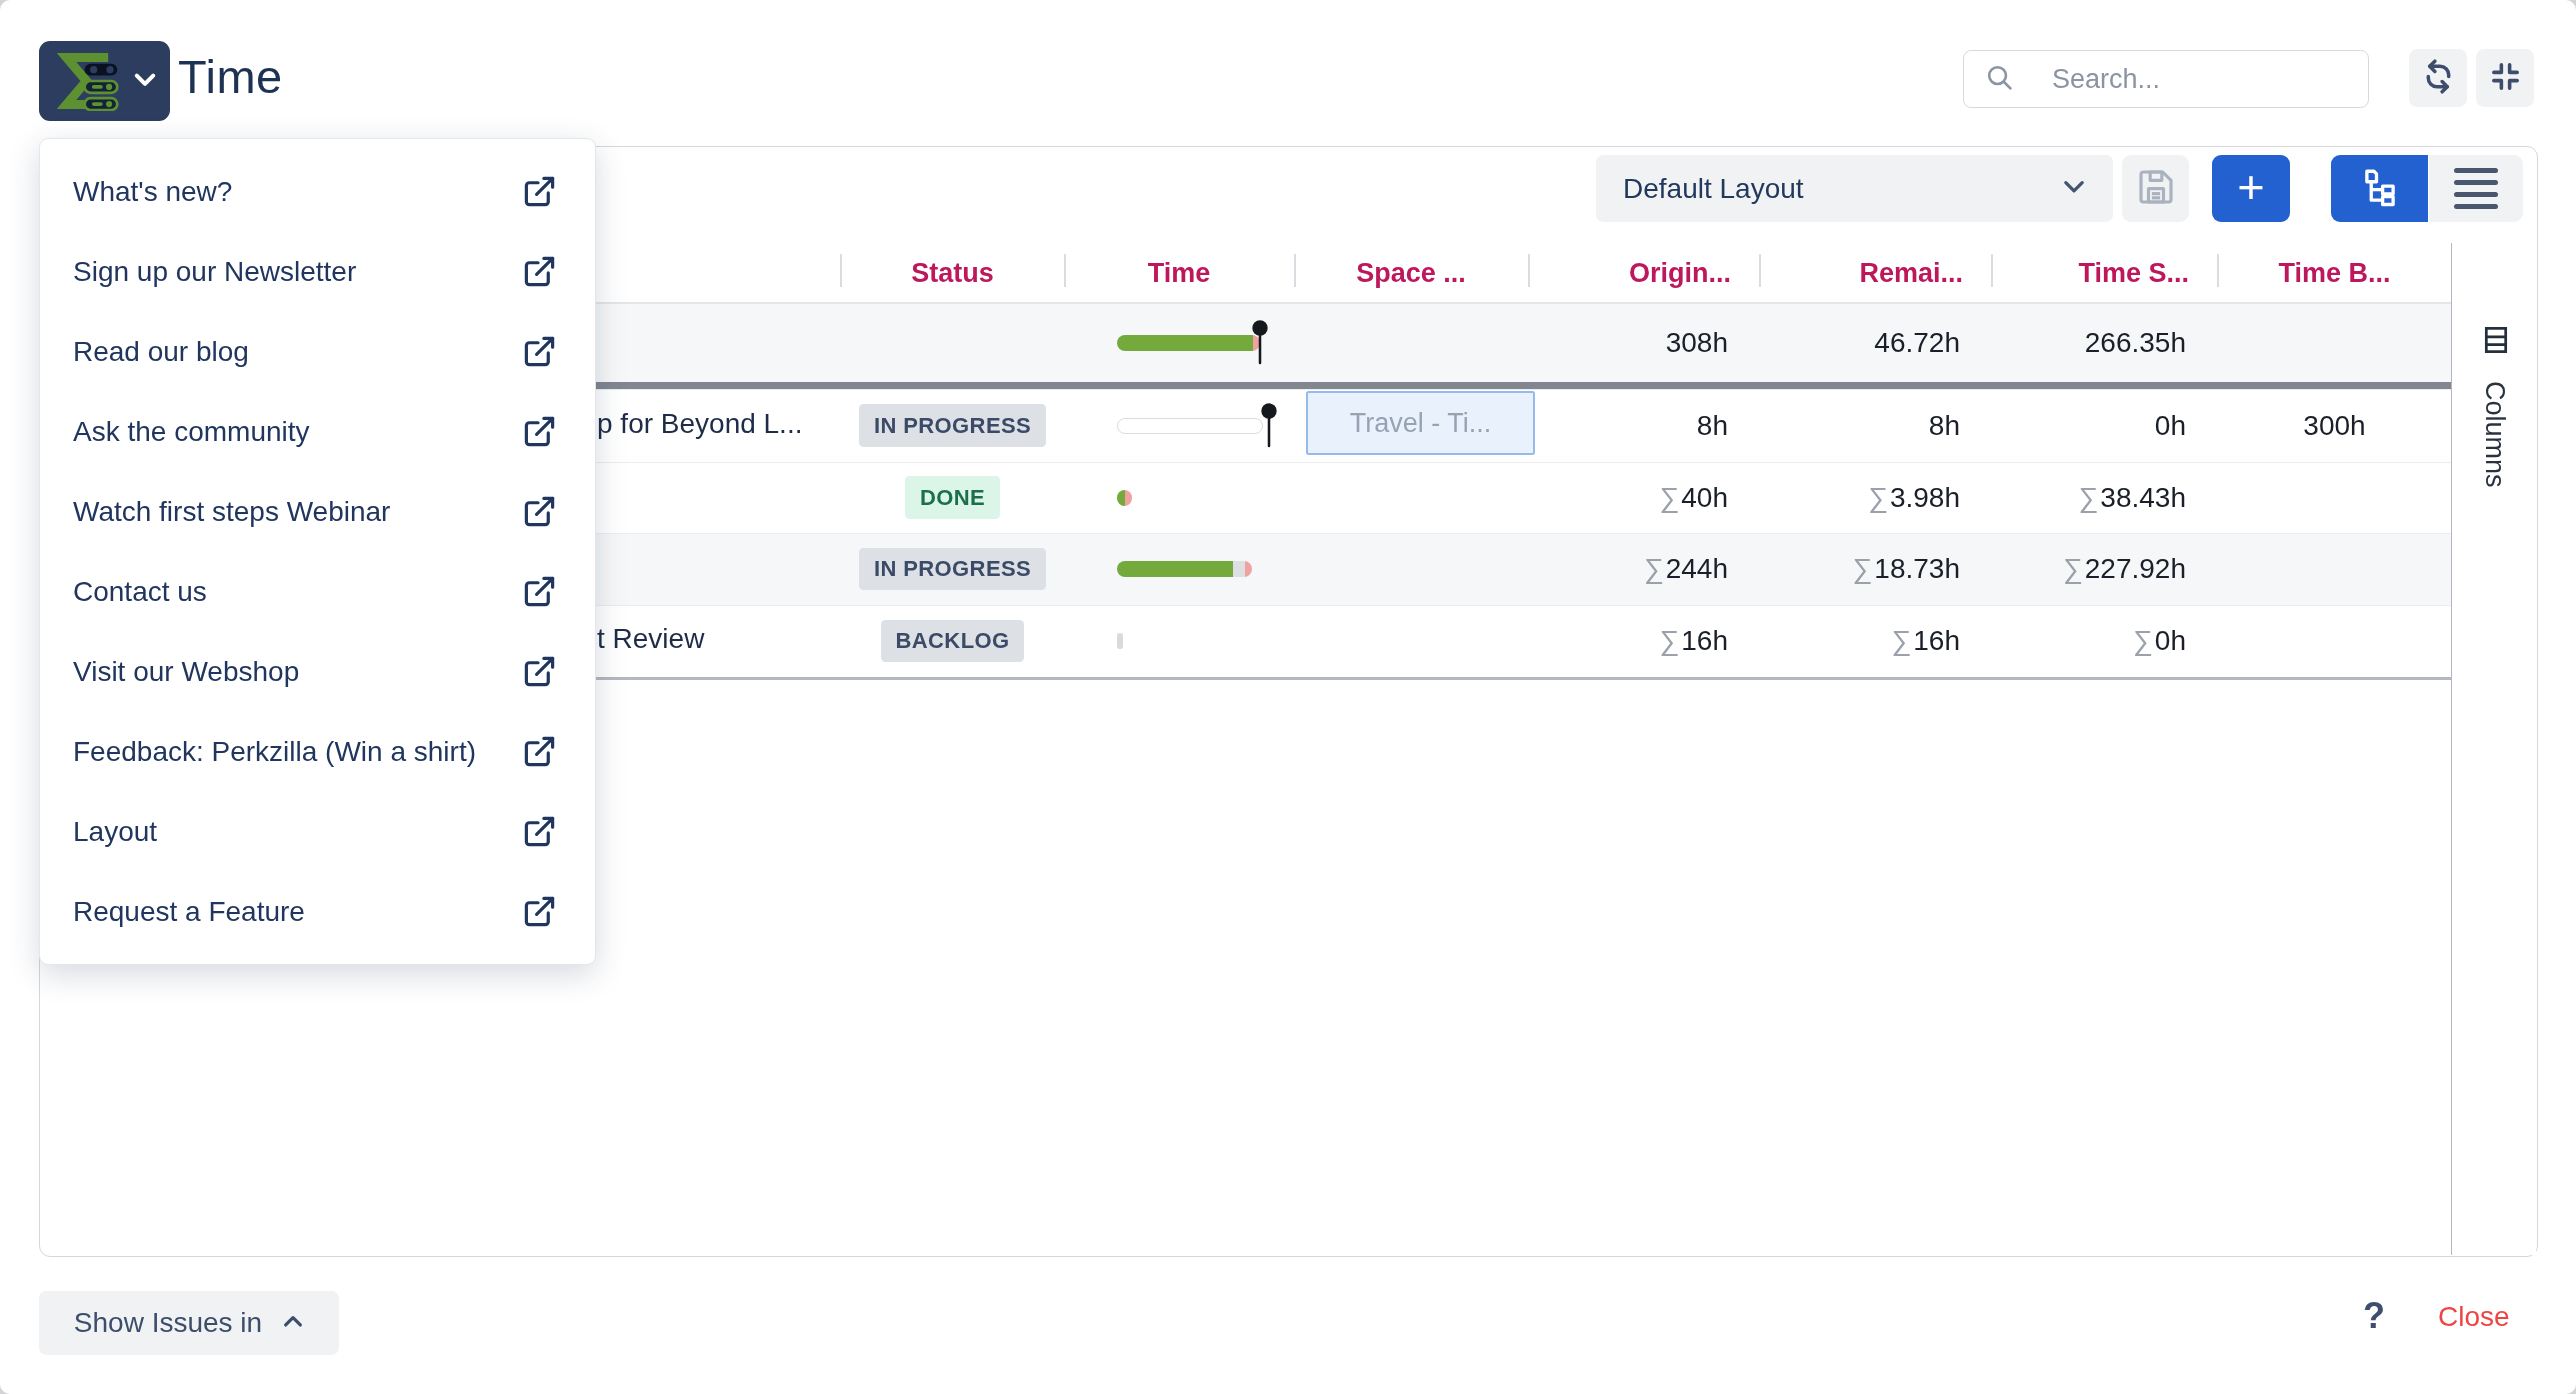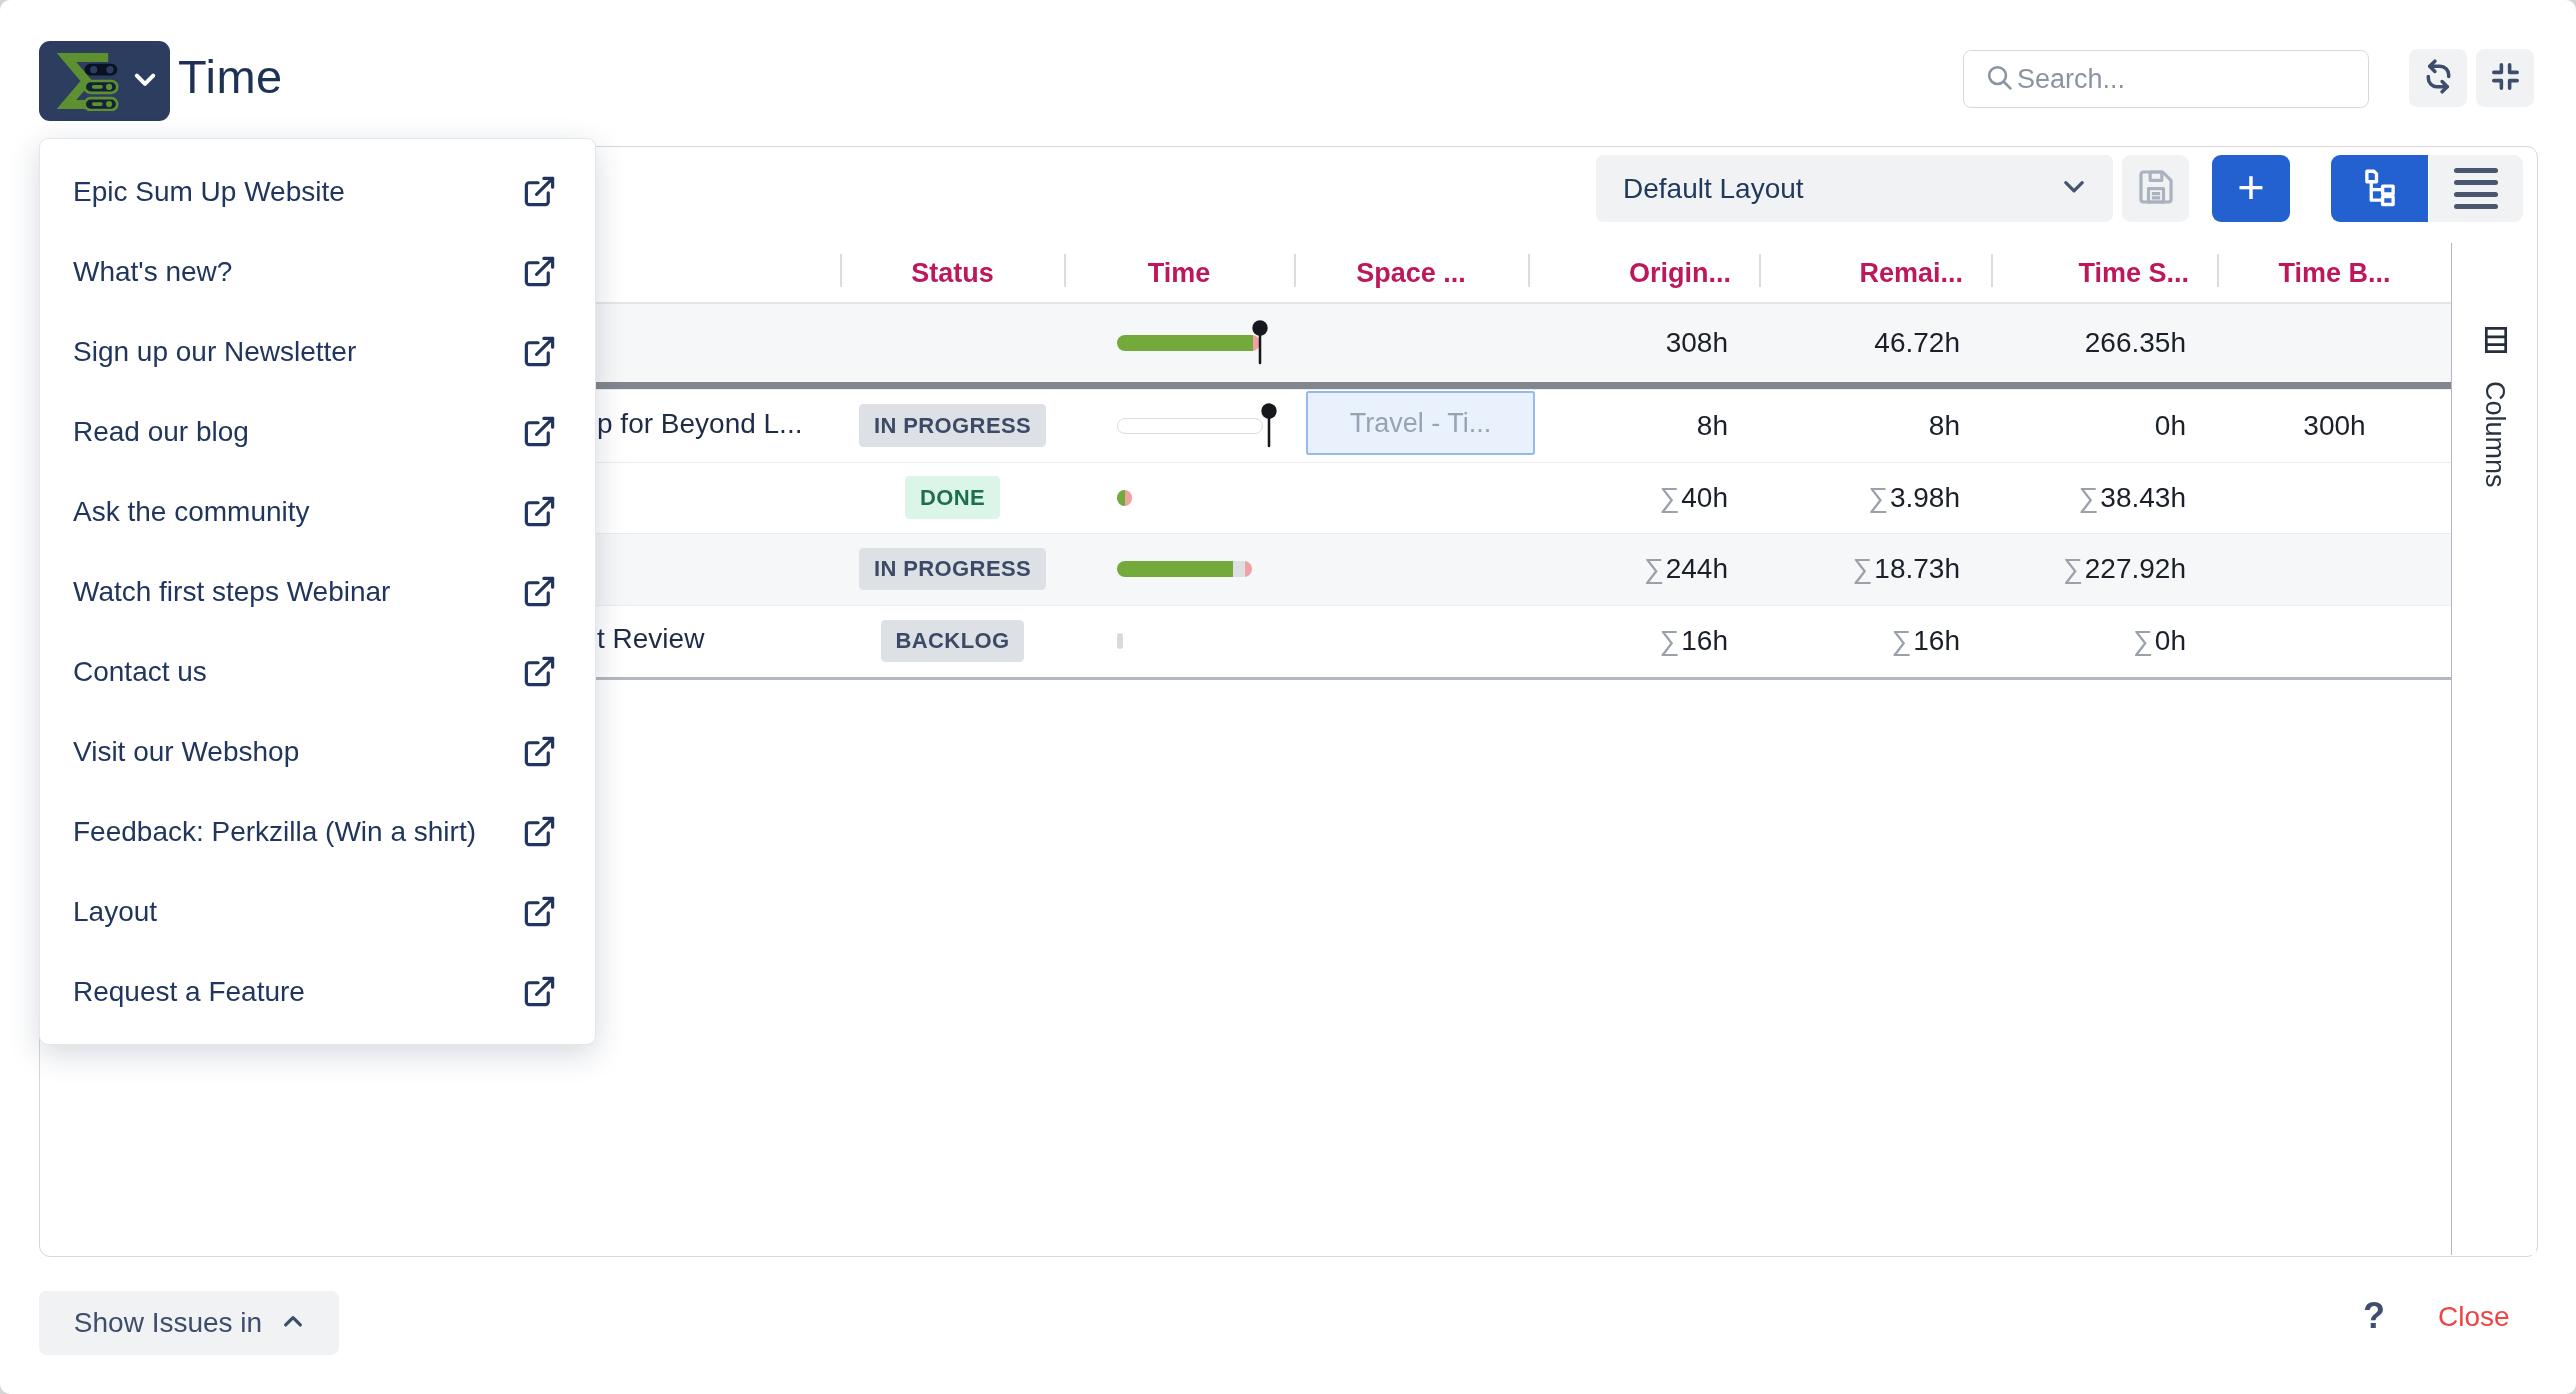--- a/index.html
+++ b/index.html
@@ -13,21 +13,21 @@
   .modal{position:absolute;inset:0;background:#fff;border-radius:10px;overflow:hidden}
 
   
   .logo-btn{position:absolute;left:39px;top:41px;width:131px;height:80px;background:#2c3d5f;border-radius:11px;display:flex;align-items:center;cursor:pointer}
   .logo-glyph{position:absolute;left:12.7px;top:10px}
   .logo-chevron{position:absolute;right:12.7px;top:31px}
   .page-title{position:absolute;left:178px;top:49px;font-size:47px;font-weight:500;color:#1e3254;letter-spacing:0.5px}
 
   .search-box{position:absolute;left:1963px;top:50px;width:406px;height:58px;border:1.8px solid #d5d9de;border-radius:8.2px;background:#fff;display:flex;align-items:center;box-sizing:border-box}
   .search-box .mag{margin-left:20px}
-  .search-input{border:none;outline:none;font-size:27px;color:#3c4a60;width:291px;background:transparent;font-family:inherit}
+  .search-input{border:none;outline:none;font-size:27px;color:#3c4a60;margin-left:35px;width:291px;background:transparent;font-family:inherit}
   .search-input::placeholder{color:#8a94a2}
 
   .hdr-btn{position:absolute;top:49px;width:58px;height:58px;background:#f1f2f4;border-radius:8.2px;display:flex;align-items:center;justify-content:center;cursor:pointer}
   .hdr-btn.refresh{left:2409px}
   .hdr-btn.collapse{left:2476px}
 
   
   .panel{position:absolute;left:39px;top:146px;width:2499px;height:1111px;border:1.8px solid #d5d7da;border-radius:11px;background:#fff;box-sizing:border-box}
 
   .layout-select{position:absolute;left:1596px;top:155px;width:517px;height:67px;background:#f1f2f4;border-radius:7.3px;display:flex;align-items:center;justify-content:space-between;box-sizing:border-box;padding:0 27px;cursor:pointer}
@@ -315,30 +315,20 @@
           <rect x="3" y="4.5" width="18" height="15"></rect>
           <line x1="9.5" y1="4.5" x2="9.5" y2="19.5"></line>
           <line x1="15.5" y1="4.5" x2="15.5" y2="19.5"></line>
         </svg>
     </span>
     <span class="ctext">Columns</span>
   </div>
 
   <div class="menu" id="menu-root">
       <div class="menu-item">
-        <span class="mi-label">Epic Sum Up Website</span>
-        <span class="mi-icon">
-          <svg width="35" height="35" viewBox="0 0 24 24" fill="none" stroke="#21365f" stroke-width="2.2" stroke-linecap="round" stroke-linejoin="round">
-            <path d="M18 13v6a2 2 0 0 1-2 2H5a2 2 0 0 1-2-2V8a2 2 0 0 1 2-2h6"></path>
-            <polyline points="15 3 21 3 21 9"></polyline>
-            <line x1="10" y1="14" x2="21" y2="3"></line>
-          </svg>
-        </span>
-      </div>
-      <div class="menu-item">
         <span class="mi-label">What's new?</span>
         <span class="mi-icon">
           <svg width="35" height="35" viewBox="0 0 24 24" fill="none" stroke="#21365f" stroke-width="2.2" stroke-linecap="round" stroke-linejoin="round">
             <path d="M18 13v6a2 2 0 0 1-2 2H5a2 2 0 0 1-2-2V8a2 2 0 0 1 2-2h6"></path>
             <polyline points="15 3 21 3 21 9"></polyline>
             <line x1="10" y1="14" x2="21" y2="3"></line>
           </svg>
         </span>
       </div>
       <div class="menu-item">

